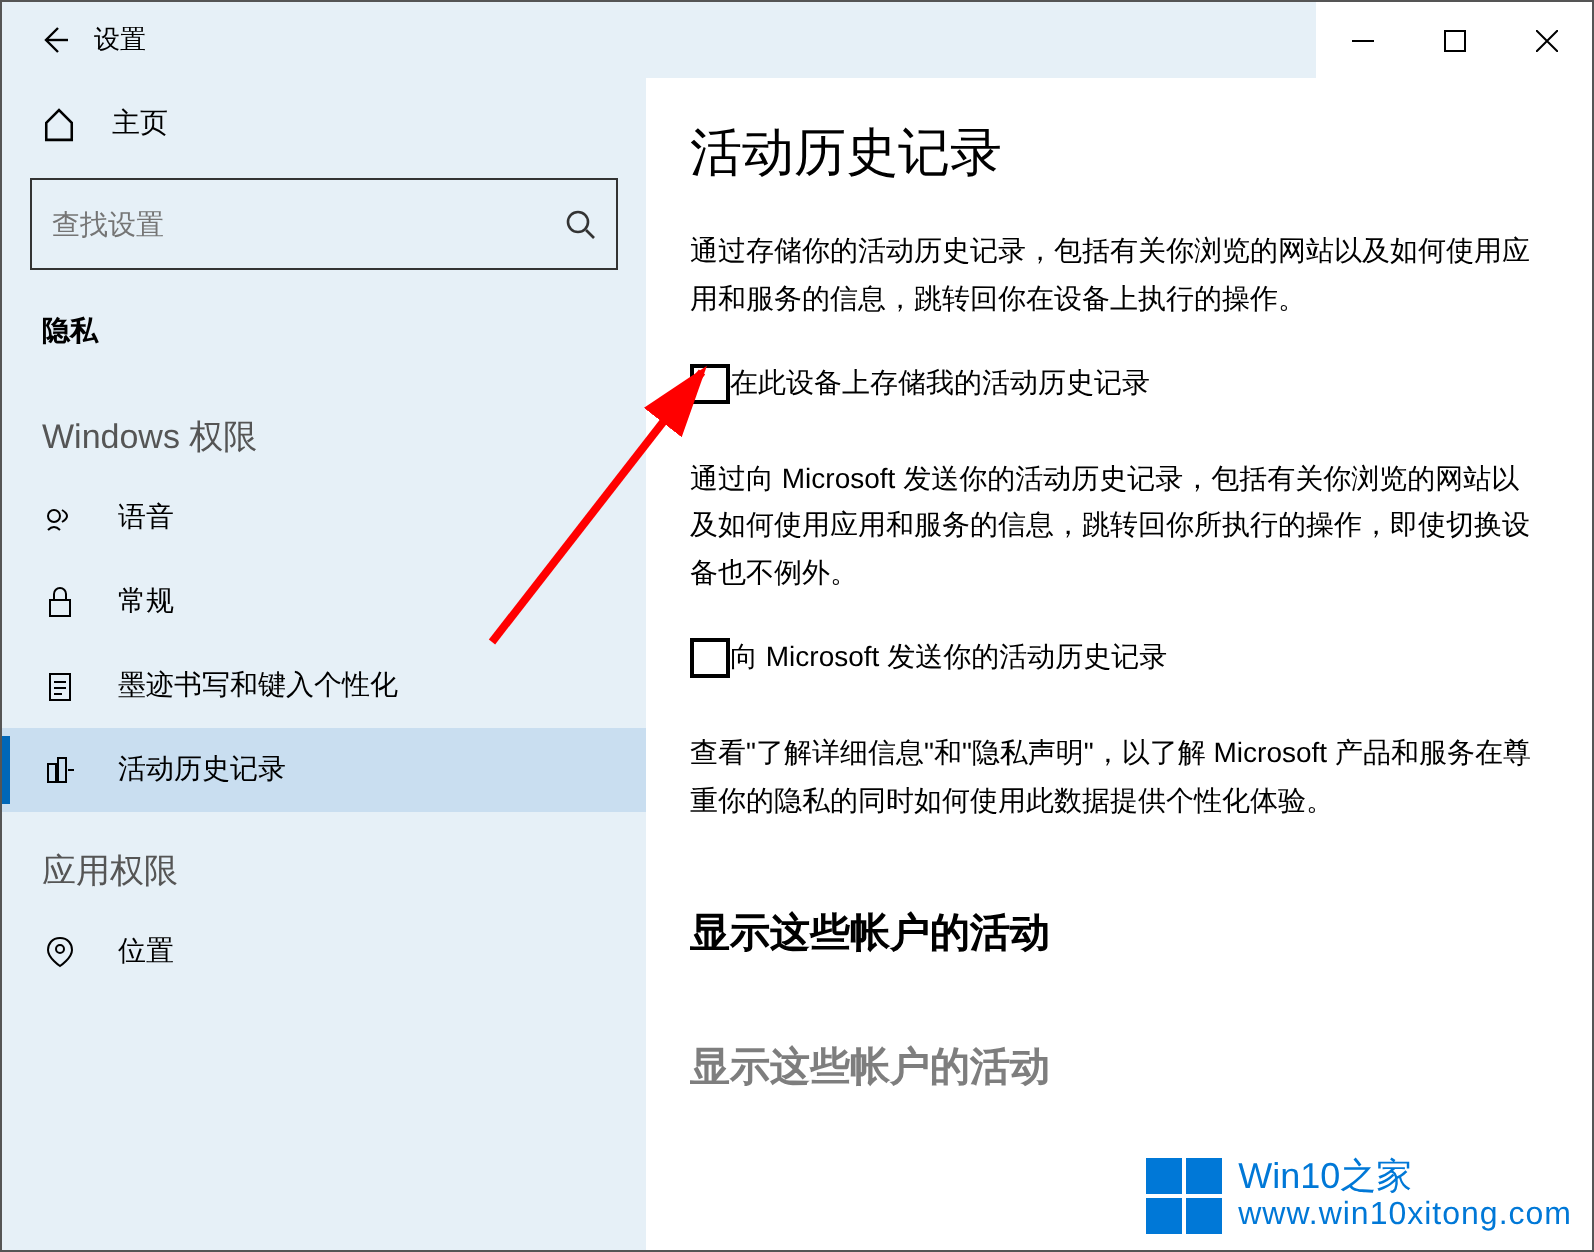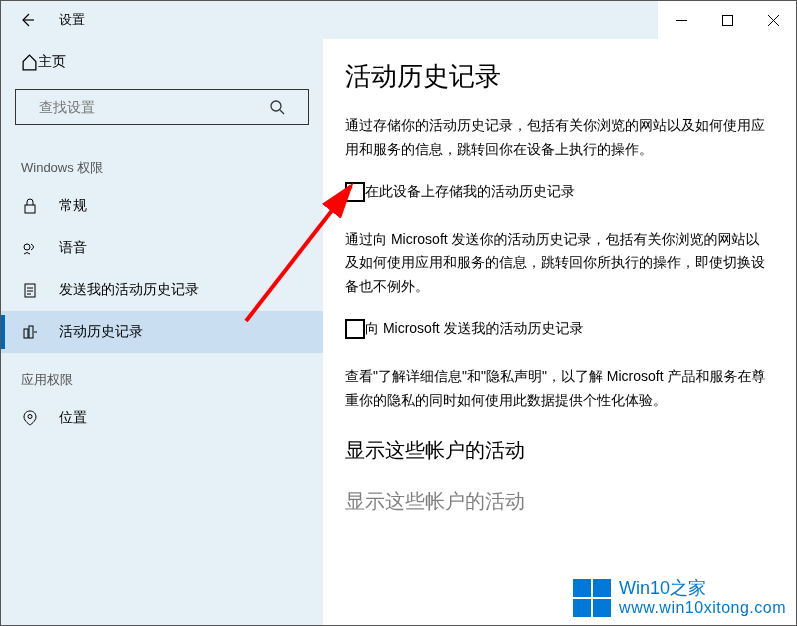--- a/index.html
+++ b/index.html
@@ -24,21 +24,21 @@
   }
   .titlebar .back {
     width: 32px;
     height: 32px;
     display: flex;
     align-items: center;
     justify-content: center;
     cursor: pointer;
   }
   .titlebar .title {
-    margin-left: 16px;
+    margin-left: 4px;
     font-size: 13px;
     text-align: center;
   }
   .winctrls {
     margin-left: auto;
     display: flex;
     height: 100%;
   }
   .winctrls .btn {
     width: 46px;
@@ -57,52 +57,53 @@
     width: 322px;
     background: #e6f0f7;
     padding-top: 6px;
     position: relative;
     flex-shrink: 0;
   }
   .home-row {
     display: flex;
     align-items: center;
     padding: 8px 20px;
+    gap: 18px;
     cursor: pointer;
   }
   .search-wrap {
     margin: 10px 14px 16px 14px;
   }
   .search {
     width: 100%;
-    height: 36px;
+    height: 46px;
     border: 1px solid #333;
     background: transparent;
     display: flex;
     align-items: center;
-    padding: 0 23px;
+    padding: 0 10px;
     justify-content: space-between;
   }
   .search input {
     border: none;
     background: transparent;
     outline: none;
     font-size: 14px;
     width: 85%;
     font-family: inherit;
   }
   .section-label {
     padding: 6px 20px 14px 20px;
     font-size: 14px;
     font-weight: 600;
   }
   .group-label {
     padding: 18px 20px 8px 20px;
     color: #555;
-    font-size: 13px;
+    font-size: 17px;
   }
   .nav-item {
     display: flex;
     align-items: center;
     gap: 20px;
     padding: 12px 20px;
     cursor: pointer;
     position: relative;
   }
   .nav-item.active {
@@ -149,22 +150,22 @@
   .checkbox {
     width: 20px;
     height: 20px;
     border: 2px solid #000;
     background: #fff;
     cursor: pointer;
     flex-shrink: 0;
   }
   .content h2 {
     font-size: 20px;
-    font-weight: 400;
-    margin-top: 24px;
+    font-weight: 700;
+    margin-top: 40px;
     margin-bottom: 18px;
   }
   .truncated {
     color: #333;
   }
   
   .arrow {
     position: absolute;
     left: 240px;
     top: 175px;
@@ -238,52 +239,53 @@
     <div class="search-wrap">
       <div class="search">
         <input type="text" placeholder="查找设置" style="">
         <svg width="16" height="16" viewBox="0 0 16 16">
           <circle cx="7" cy="7" r="5" stroke="#333" fill="none" stroke-width="1.3"></circle>
           <path d="M11 11 L15 15" stroke="#333" stroke-width="1.3"></path>
         </svg>
       </div>
     </div>
 
+    <div class="section-label">隐私</div>
 
     <div class="group-label">Windows 权限</div>
-
-    <div class="nav-item">
-      <span class="icon-slot">
-        <svg width="16" height="16" viewBox="0 0 16 16">
-            <rect x="3" y="7" width="10" height="8" stroke="#000" fill="none"></rect>
-            <path d="M5 7 V4 a3 3 0 0 1 6 0 V7" stroke="#000" fill="none"></path>
-          </svg>
-      </span>
-      <span>常规</span>
-    </div>
 
     <div class="nav-item">
       <span class="icon-slot">
         <svg width="16" height="16" viewBox="0 0 16 16">
             <circle cx="5" cy="7" r="3" stroke="#000" fill="none"></circle>
             <path d="M9 4 Q14 7 9 10" stroke="#000" fill="none"></path>
             <path d="M2 14 Q5 11 8 14" stroke="#000" fill="none"></path>
           </svg>
       </span>
       <span>语音</span>
     </div>
 
     <div class="nav-item">
       <span class="icon-slot">
         <svg width="16" height="16" viewBox="0 0 16 16">
+            <rect x="3" y="7" width="10" height="8" stroke="#000" fill="none"></rect>
+            <path d="M5 7 V4 a3 3 0 0 1 6 0 V7" stroke="#000" fill="none"></path>
+          </svg>
+      </span>
+      <span>常规</span>
+    </div>
+
+    <div class="nav-item">
+      <span class="icon-slot">
+        <svg width="16" height="16" viewBox="0 0 16 16">
             <rect x="3" y="2" width="10" height="13" stroke="#000" fill="none"></rect>
             <path d="M5 6 H11 M5 9 H11 M5 12 H9" stroke="#000"></path>
           </svg>
       </span>
-      <span>发送我的活动历史记录</span>
+      <span>墨迹书写和键入个性化</span>
     </div>
 
 
     <div class="nav-item active">
       <span class="icon-slot">
         <svg width="16" height="16" viewBox="0 0 16 16">
             <rect x="2" y="5" width="4" height="9" stroke="#000" fill="none"></rect>
             <rect x="7" y="2" width="4" height="12" stroke="#000" fill="none"></rect>
             <path d="M12 8 L15 8" stroke="#000"></path>
           </svg>
@@ -310,21 +312,21 @@
 
     <div class="checkbox-row">
       <div class="checkbox"></div>
       <span>在此设备上存储我的活动历史记录</span>
     </div>
 
     <p>通过向 Microsoft 发送你的活动历史记录，包括有关你浏览的网站以及如何使用应用和服务的信息，跳转回你所执行的操作，即使切换设备也不例外。</p>
 
     <div class="checkbox-row">
       <div class="checkbox"></div>
-      <span>向 Microsoft 发送我的活动历史记录</span>
+      <span>向 Microsoft 发送你的活动历史记录</span>
     </div>
 
     <p>查看"了解详细信息"和"隐私声明"，以了解 Microsoft 产品和服务在尊重你的隐私的同时如何使用此数据提供个性化体验。</p>
 
     <h2>显示这些帐户的活动</h2>
 
     <h2 style="opacity:0.5">显示这些帐户的活动</h2>
   </div>
 </div>
 

